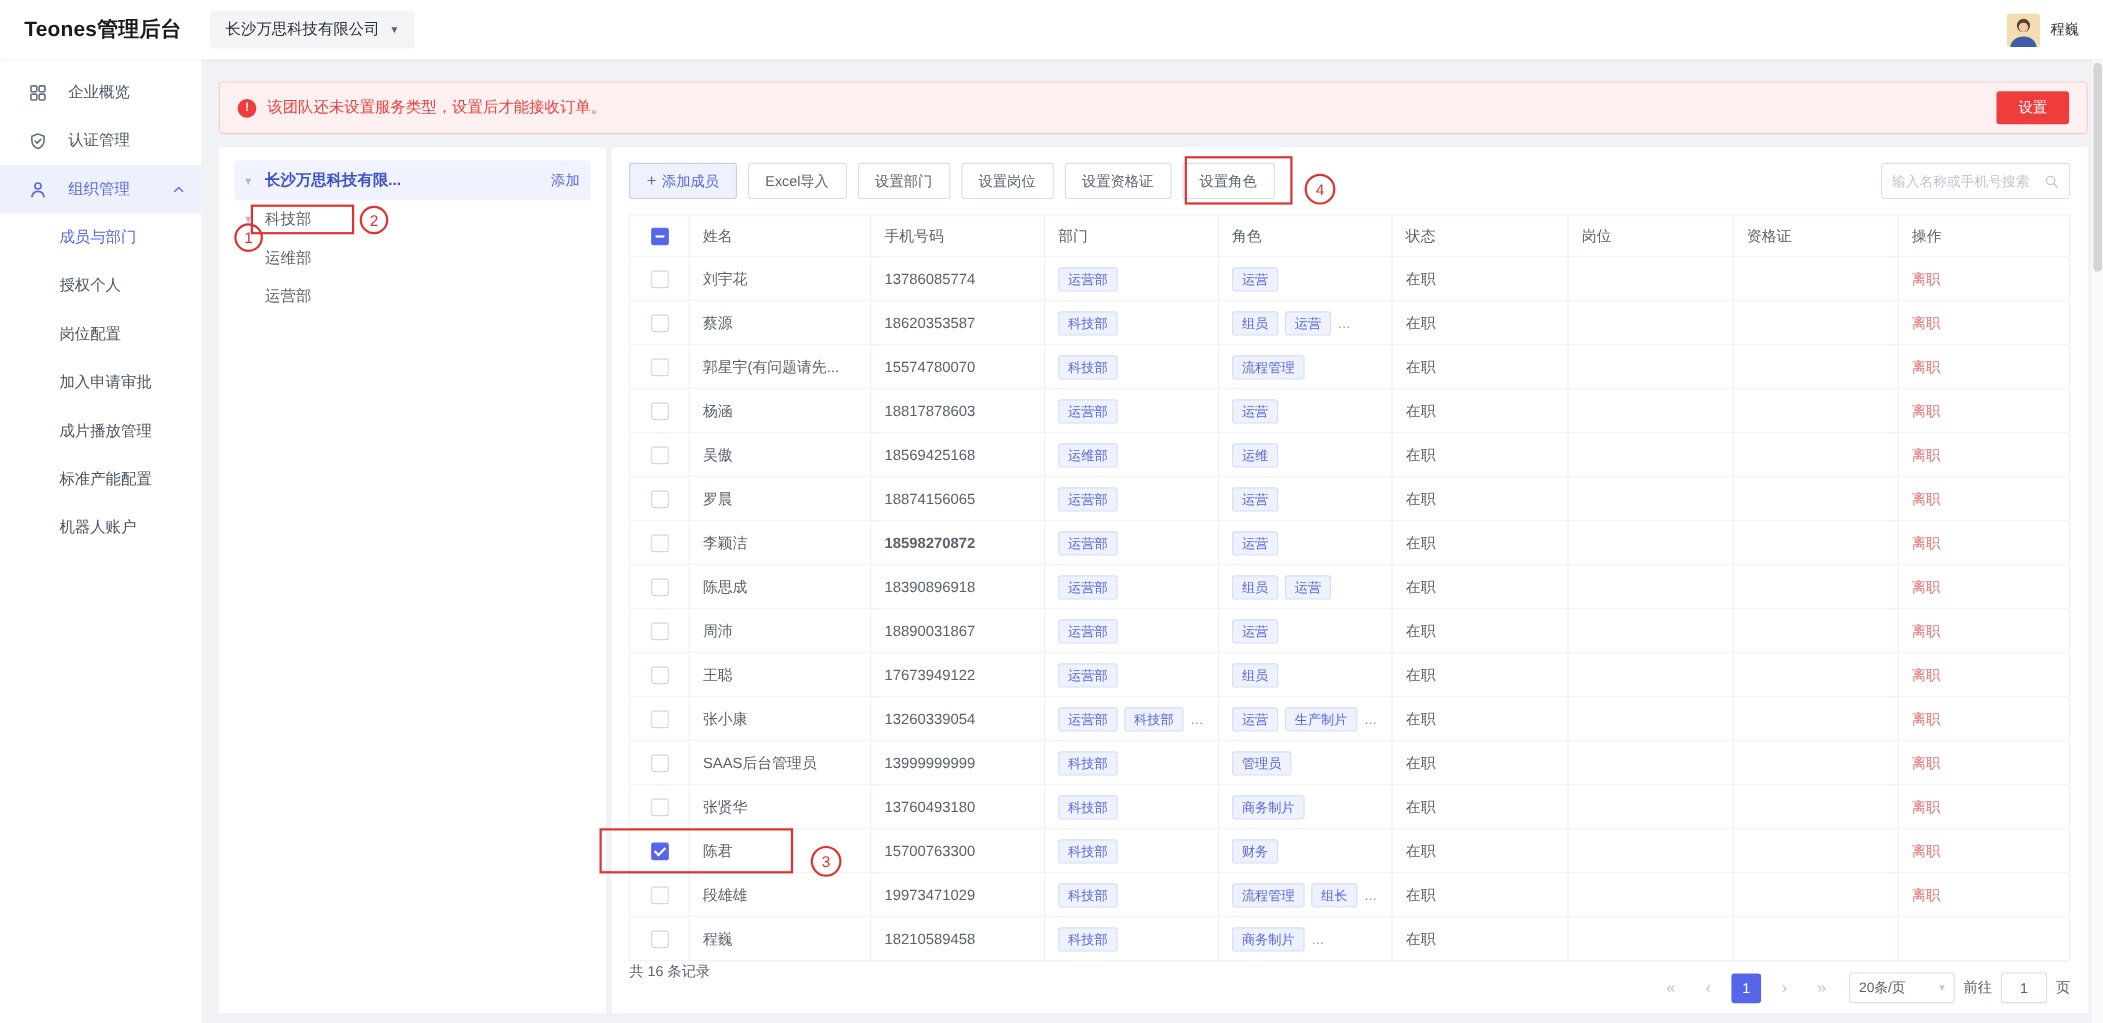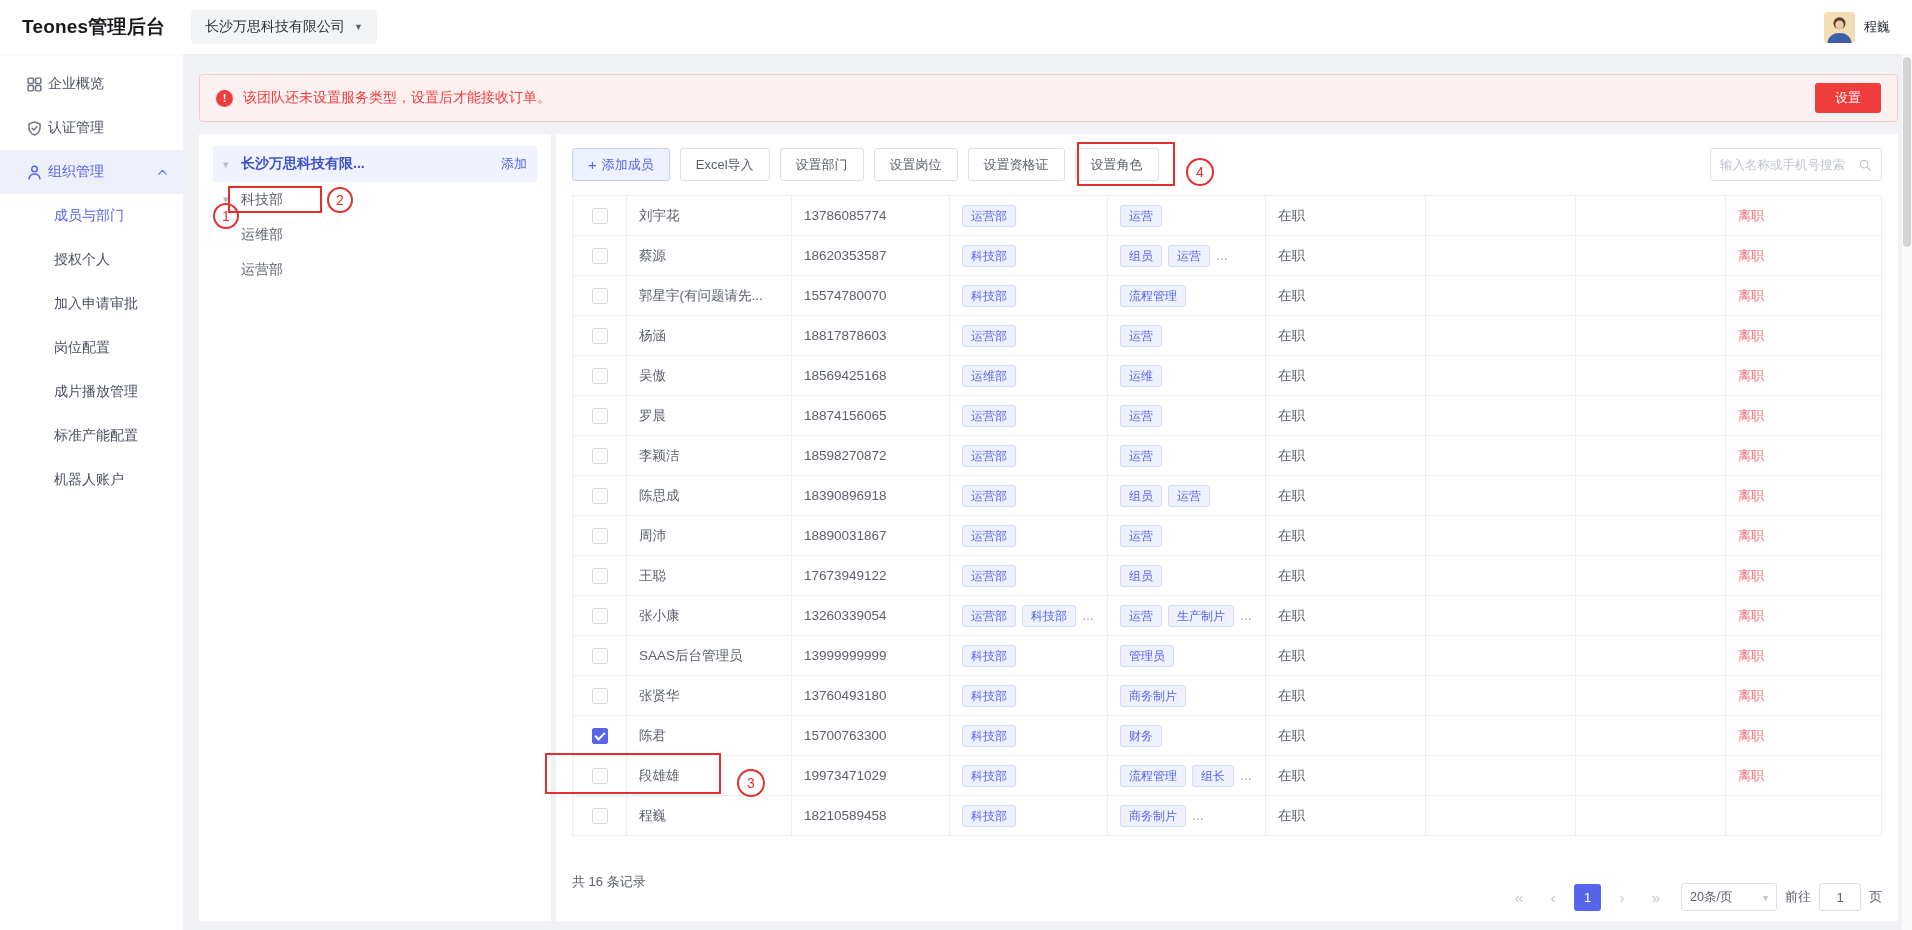--- a/index.html
+++ b/index.html
@@ -11,21 +11,21 @@
   .logo{font-size:19px;font-weight:bold;color:#17191c;letter-spacing:.2px}
   .company{margin-left:26px;background:#f3f4f6;border-radius:4px;padding:8px 14px;font-size:14px;color:#2b2f36;display:flex;align-items:center;gap:9px;cursor:pointer}
   .company .caret{font-size:9px;color:#5f6368}
   .header-right{margin-left:auto;display:flex;align-items:center;gap:9px}
   .avatar{width:31px;height:31px;border-radius:4px;overflow:hidden;flex:none;cursor:pointer}
   .avatar svg{display:block;width:100%;height:100%}
   .username{font-size:13px;color:#2b2f36}
 
   
   .sidebar{position:absolute;top:54px;left:0;width:183px;bottom:0;background:#fff;padding-top:8px}
-  .side-item{height:44px;display:flex;align-items:center;padding:0 14px 0 26px;font-size:14px;color:#4a5162;cursor:pointer;gap:5px}
+  .side-item{height:44px;display:flex;align-items:center;padding:0 14px 0 26px;font-size:14px;color:#4a5162;cursor:pointer;gap:19px}
   .side-item .icn{color:#6a7080}
   .side-item.active-parent{background:#eef1fb;color:#5765ea}
   .side-item.active-parent .icn{color:#5765ea}
   .side-item .expand{margin-left:auto;width:13px;height:13px;color:#8a90a0}
   .side-sub{height:44px;display:flex;align-items:center;padding-left:54px;font-size:14px;color:#4a5162;cursor:pointer}
   .side-sub.active{color:#5765ea}
   .icn{display:inline-flex;width:17px;height:17px;flex:none}
   .icn svg{width:100%;height:100%}
 
   
@@ -146,22 +146,22 @@
         </span>
         <span>组织管理</span>
         <span class="icn expand">
           <svg viewBox="0 0 16 16">
             <path d="M3.5 10l4.5-4.5L12.5 10" fill="none" stroke="currentColor" stroke-width="1.4" stroke-linecap="round" stroke-linejoin="round"></path>
           </svg>
         </span>
       </div>
       <div class="side-sub active">成员与部门</div>
       <div class="side-sub">授权个人</div>
+      <div class="side-sub">岗位配置</div>
       <div class="side-sub">加入申请审批</div>
-      <div class="side-sub">岗位配置</div>
       <div class="side-sub">成片播放管理</div>
       <div class="side-sub">标准产能配置</div>
       <div class="side-sub">机器人账户</div>
     </nav>
 </div>
 
 <div class="alert">
   <span class="alert-icon">!</span>
   <span class="alert-text">该团队还未设置服务类型，设置后才能接收订单。</span>
   <button class="alert-btn">设置</button>
@@ -217,20 +217,33 @@
             <g fill="none" stroke="currentColor" stroke-width="1.4" stroke-linecap="round">
               <circle cx="7" cy="7" r="4.3"></circle>
               <path d="M10.4 10.4L14 14"></path>
             </g>
           </svg>
       </span>
     </div>
   </div>
 
   <div class="grid">
+    <div class="trow thead">
+        <div class="tcell center" style="width: 54px;">
+          <span class="cb indet"></span>
+        </div>
+        <div class="tcell" style="width: 165px;">姓名</div>
+        <div class="tcell" style="width: 158px;">手机号码</div>
+        <div class="tcell" style="width: 158px;">部门</div>
+        <div class="tcell" style="width: 158px;">角色</div>
+        <div class="tcell" style="width: 160px;">状态</div>
+        <div class="tcell" style="width: 150px;">岗位</div>
+        <div class="tcell" style="width: 150px;">资格证</div>
+        <div class="tcell" style="flex: 1 1 0%; width: auto;">操作</div>
+      </div>
     <div>
         <div class="trow">
           <div class="tcell center" style="width: 54px;">
             <span class="cb"></span>
           </div>
           <div class="tcell" style="width: 165px;">刘宇花</div>
           <div class="tcell" style="width: 158px;">13786085774</div>
           <div class="tcell" style="width: 158px;">
             <span class="tag">运营部</span>
           </div>
@@ -339,21 +352,21 @@
           <div class="tcell" style="width: 150px;"></div>
           <div class="tcell" style="flex: 1 1 0%; width: auto;">
             <span class="danger-link">离职</span>
           </div>
         </div>
         <div class="trow">
           <div class="tcell center" style="width: 54px;">
             <span class="cb"></span>
           </div>
           <div class="tcell" style="width: 165px;">李颖洁</div>
-          <div class="tcell" style="width: 158px;">18598270872</div>
+          <div class="tcell" style="width: 158px; font-weight: bold;">18598270872</div>
           <div class="tcell" style="width: 158px;">
             <span class="tag">运营部</span>
           </div>
           <div class="tcell" style="width: 158px;">
             <span class="tag">运营</span>
           </div>
           <div class="tcell" style="width: 160px;">在职</div>
           <div class="tcell" style="width: 150px;"></div>
           <div class="tcell" style="width: 150px;"></div>
           <div class="tcell" style="flex: 1 1 0%; width: auto;">

